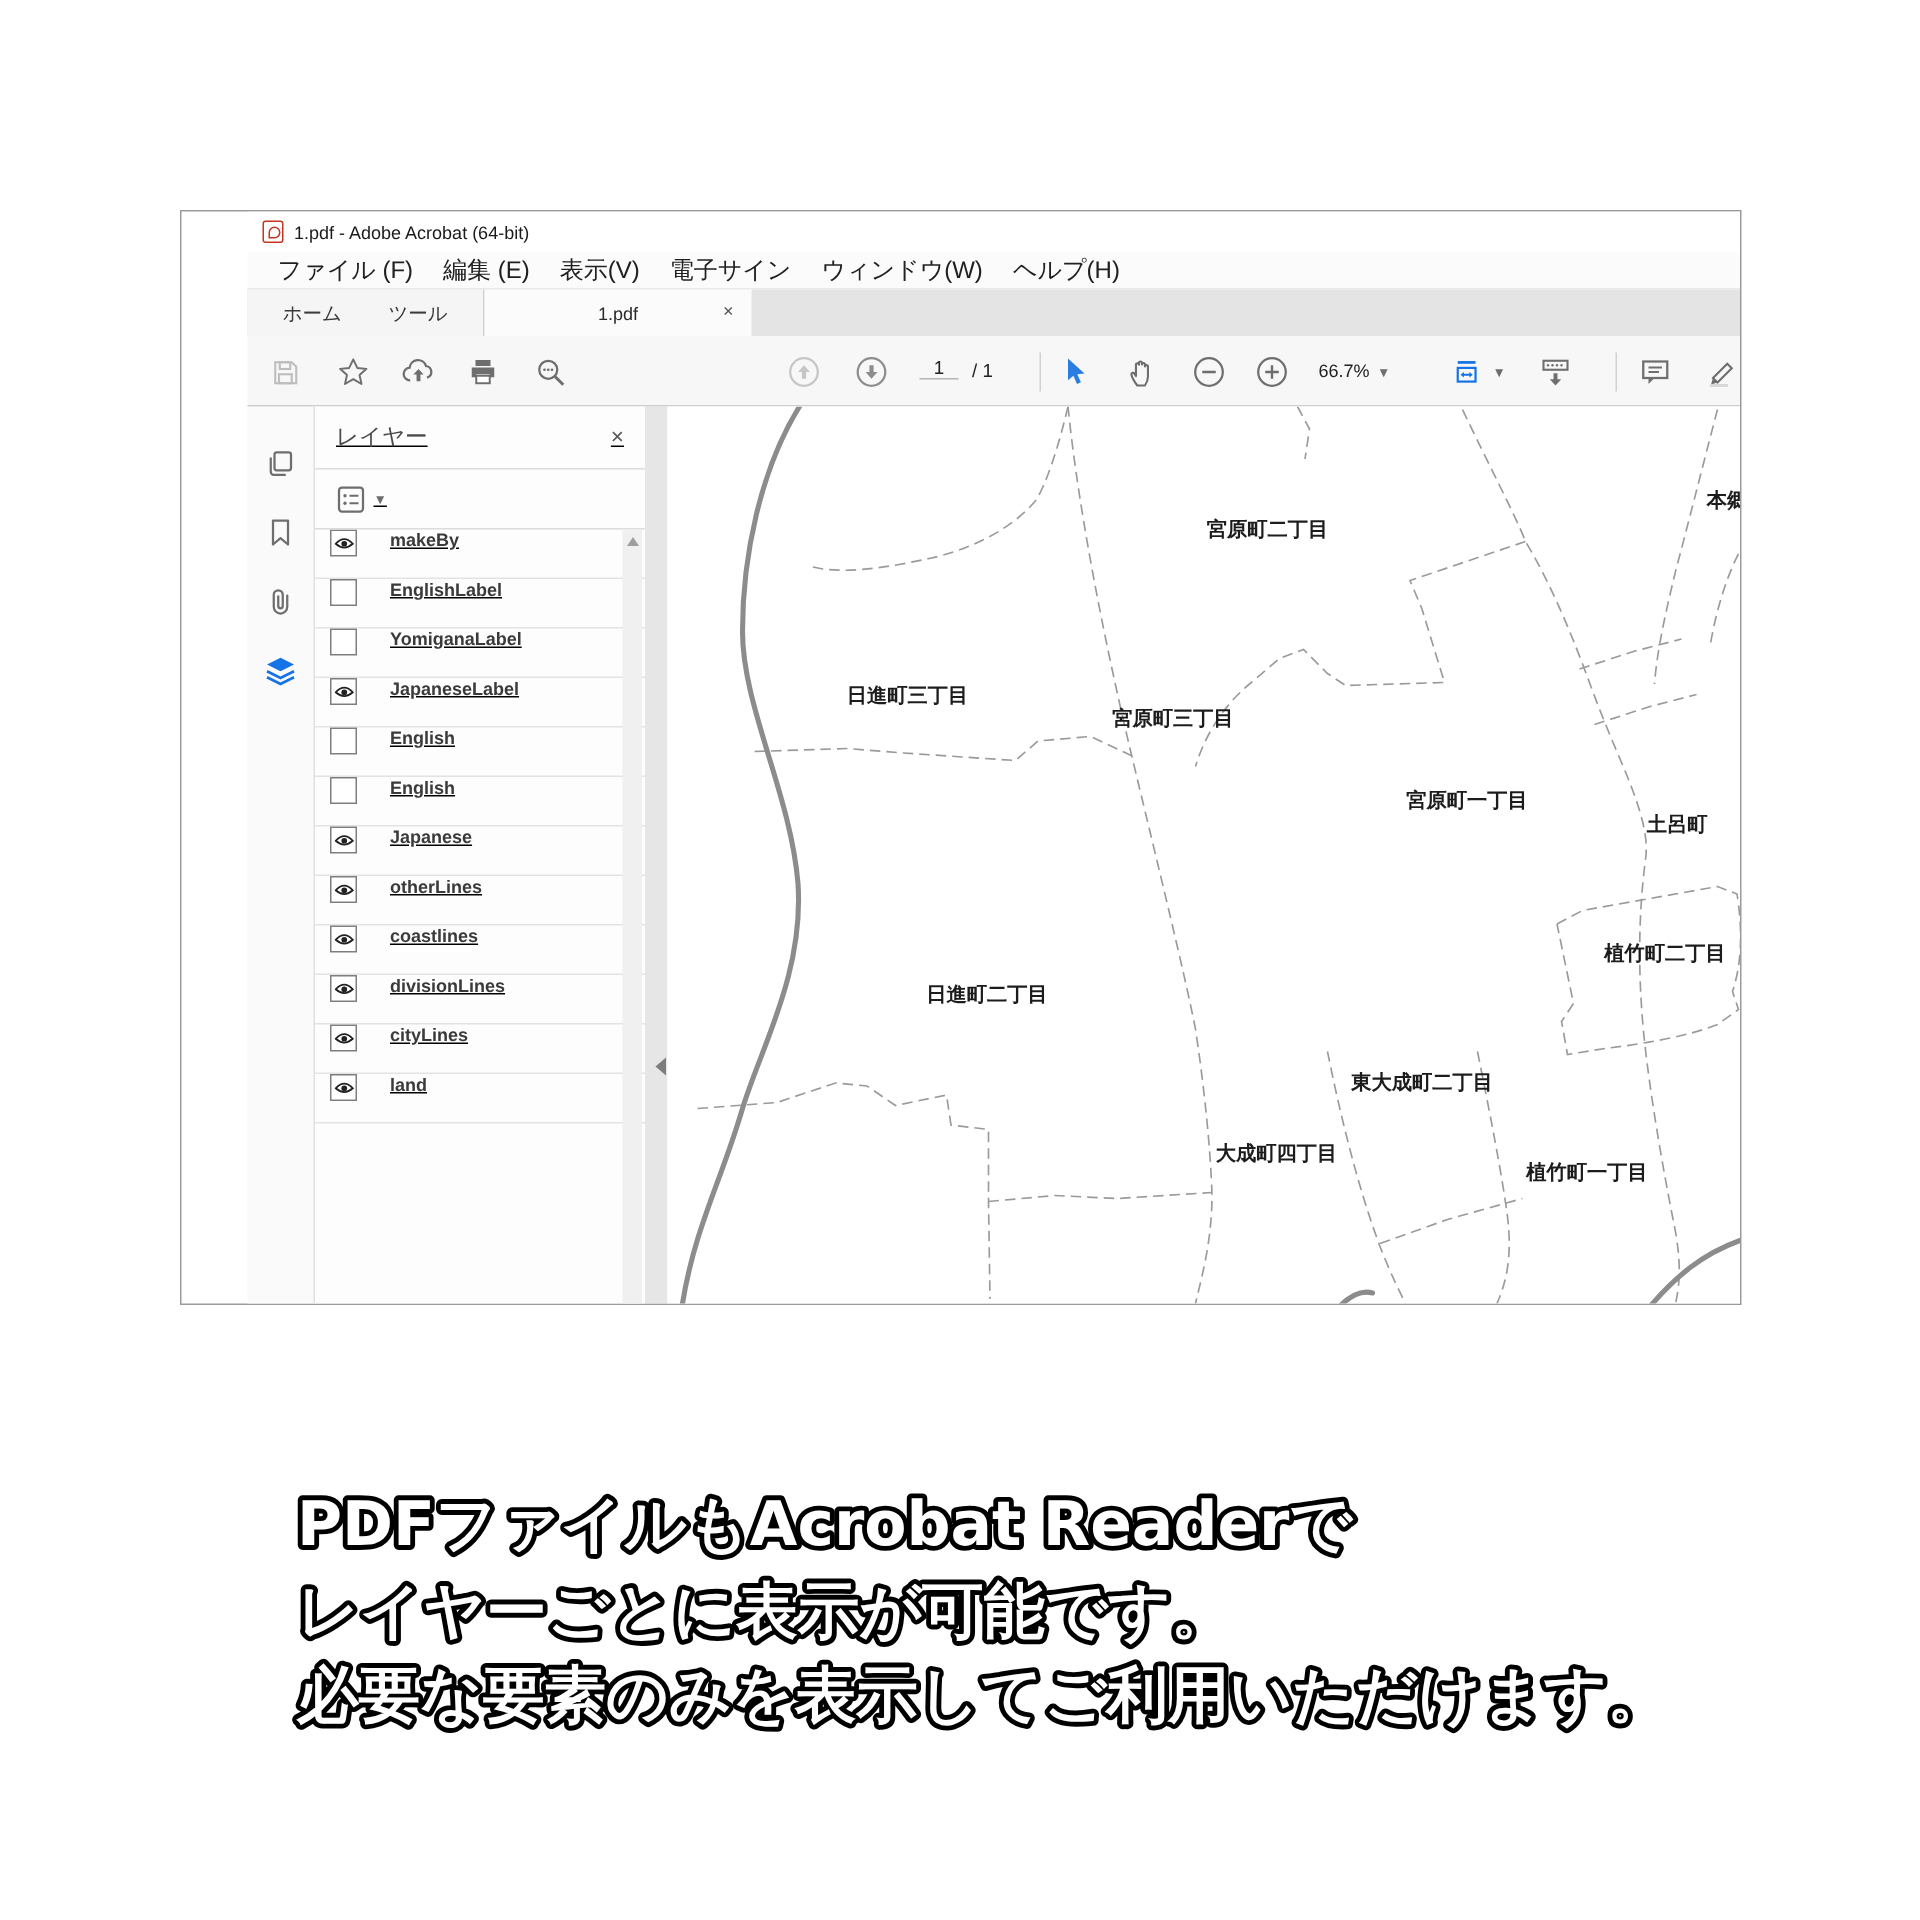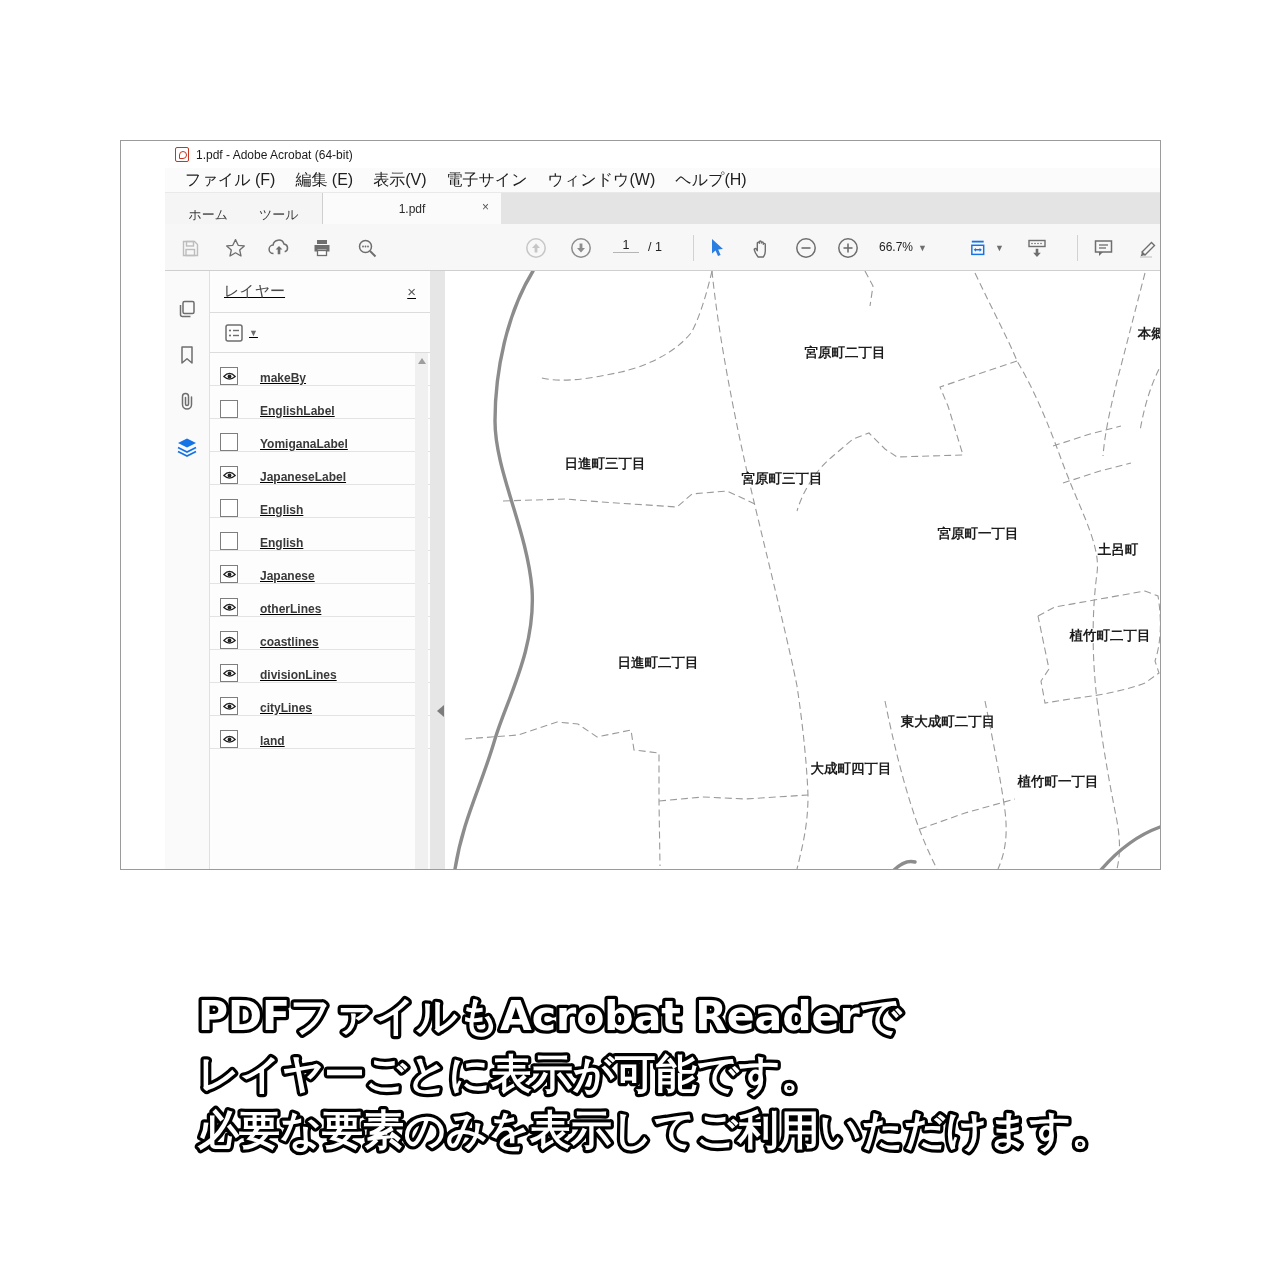--- a/index.html
+++ b/index.html
@@ -11,21 +11,21 @@
   
   .titlebar { height:27px; background:#ffffff; display:flex; align-items:center; padding-left:10px; }
   .pdficon { width:14px; height:15px; border:1.5px solid #c5351f; border-radius:2px; margin-right:7px; position:relative; }
   .pdficon::after { content:""; position:absolute; left:2.5px; top:2.5px; width:6px; height:6px; border:1.5px solid #c5351f; border-radius:50% 50% 50% 0; }
   .titletext { font-size:12px; color:#1b1b1b; }
   
   .menubar { height:25px; background:#fbfbfb; display:flex; align-items:center; padding-left:10px; border-bottom:1px solid #e9e9e9;}
   .menu-item { font-size:16px; color:#202020; padding:0 10px; cursor:default; }
   
   .tabbar { height:31px; background:#e4e4e4; display:flex; align-items:stretch; }
-  .tabbar-left { width:158px; background:#f5f5f5; border-right:1px solid #cfcfcf; display:flex; align-items:flex-end; justify-content:space-around; padding:0 8px; }
+  .tabbar-left { width:158px; background:#f5f5f5; border-right:1px solid #cfcfcf; display:flex; align-items:center; justify-content:space-around; padding:0 8px; }
   .tab-static { font-size:13px; color:#3b3b3b; }
   .tab-active { width:178px; background:#fbfbfb; display:flex; align-items:center; justify-content:center; position:relative; font-size:12px; color:#2a2a2a; }
   .tab-close { position:absolute; right:12px; top:7px; font-size:12px; color:#555; line-height:14px; }
   
   .toolbar { height:47px; background:#f7f7f7; border-bottom:1px solid #cfcfcf; position:relative; }
   .tbtn { position:absolute; top:12px; width:24px; height:24px; display:flex; align-items:center; justify-content:center; }
   .tsep { position:absolute; top:11px; width:1px; height:26px; background:#d2d2d2; }
   .pageinput { position:absolute; top:14px; width:26px; text-align:center; font-size:12.5px; color:#222; border:0; border-bottom:1px solid #b5b5b5; background:transparent; }
   .pagetotal { position:absolute; top:16px; font-size:12.5px; color:#222; }
   .zoomdrop { position:absolute; top:16px; font-size:12px; color:#222; }
@@ -34,21 +34,21 @@
   .main { display:flex; height:600px; }
   .navstrip { width:45px; background:#fafafa; border-right:1px solid #e0e0e0; display:flex; flex-direction:column; align-items:center; padding-top:26px; gap:22px; }
   .navbtn { width:24px; height:24px; display:flex; align-items:center; justify-content:center; }
   
   .panel { width:220px; background:#fdfdfd; display:flex; flex-direction:column; position:relative;text-decoration:underline; }
   .panel-head { height:42px; display:flex; align-items:center; justify-content:space-between; padding:0 14px; border-bottom:1px solid #dcdcdc; }
   .panel-title { font-size:15px; color:#4a4a4a; }
   .panel-close { font-size:15px; color:#5a5a5a; }
   .panel-tools { height:40px; display:flex; align-items:center; padding-left:14px; border-bottom:1px solid #dcdcdc; }
   .layers-list { flex:1; overflow:hidden; }
-  .layer-row { height:33px; display:flex; align-items:flex-end; padding-left:10px; border-bottom:1px solid #e3e3e3; }
+  .layer-row { height:33px; display:flex; align-items:flex-start; padding-left:10px; border-bottom:1px solid #e3e3e3; }
   .chk { width:18px; height:18px; border:1px solid #7e7e7e; background:#fff; display:flex; align-items:center; justify-content:center; }
   .layer-label { font-size:12px; font-weight:700; color:#3a3a3a; margin-left:22px; }
   .vscroll { position:absolute; right:2px; top:82px; bottom:0; width:13px; background:#f0f0f0; }
   .vscroll .uparrow { width:0; height:0; margin:5px auto; border-left:4.5px solid transparent; border-right:4.5px solid transparent; border-bottom:6px solid #9e9e9e; }
   .gutter { width:15px; background:#e6e6e6; position:relative; }
   .collapse { position:absolute; right:1px; top:434px; width:0; height:0; border-top:6px solid transparent; border-bottom:6px solid transparent; border-right:7px solid #7c7c7c; }
   
   .docpane { flex:1; background:#ffffff; position:relative; overflow:hidden; }
   .map-label { font-size:13.5px; font-weight:600; fill:#1c1c1c; font-family:"Liberation Sans","DejaVu Sans",sans-serif; }
   

